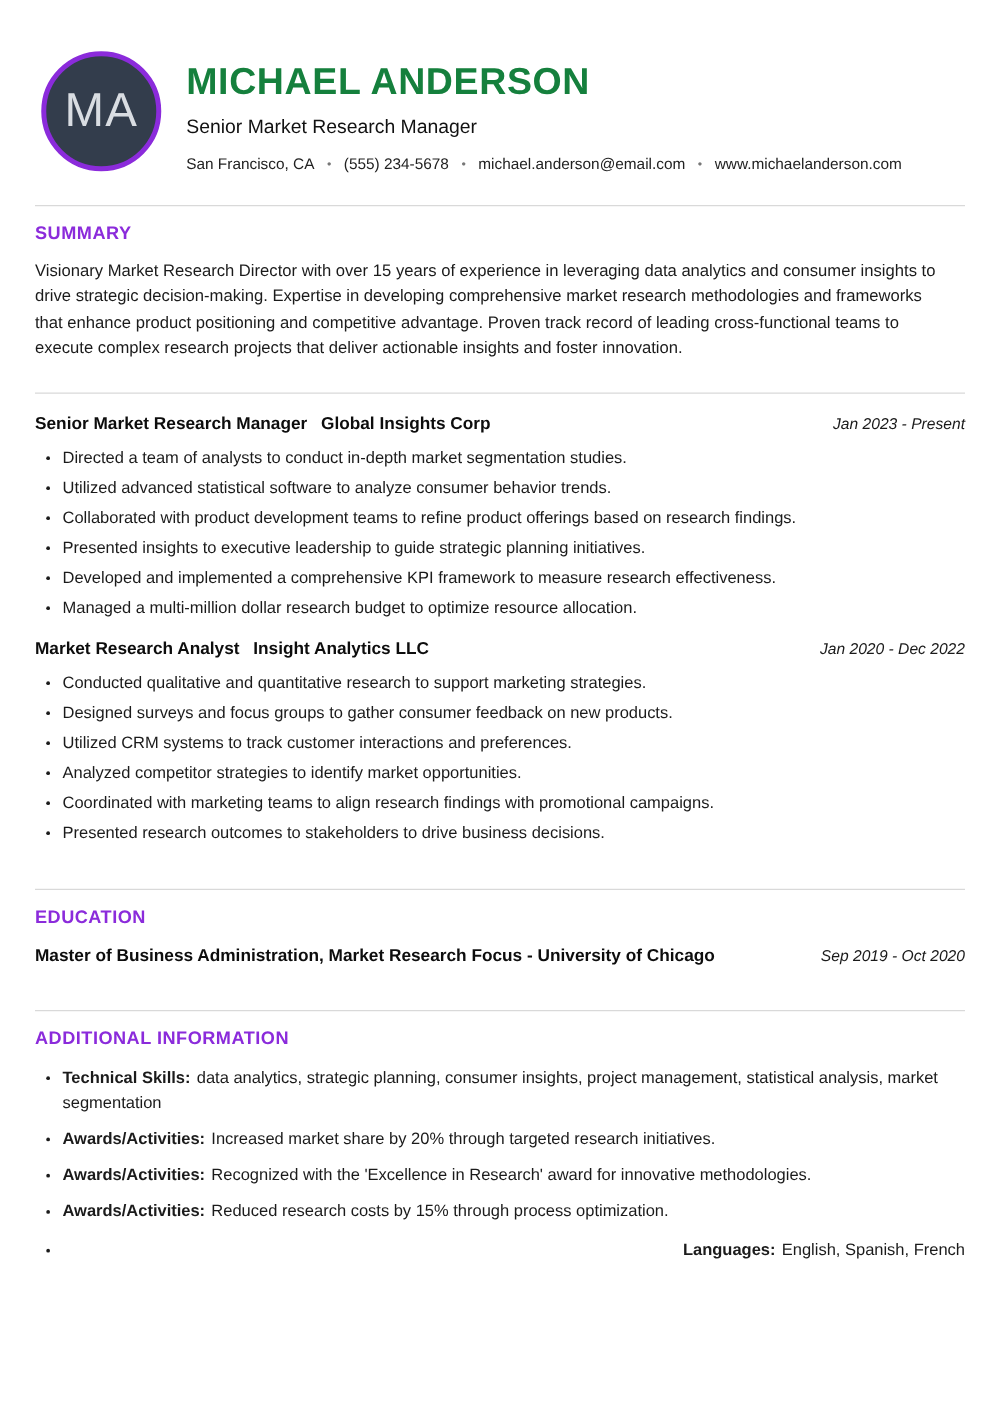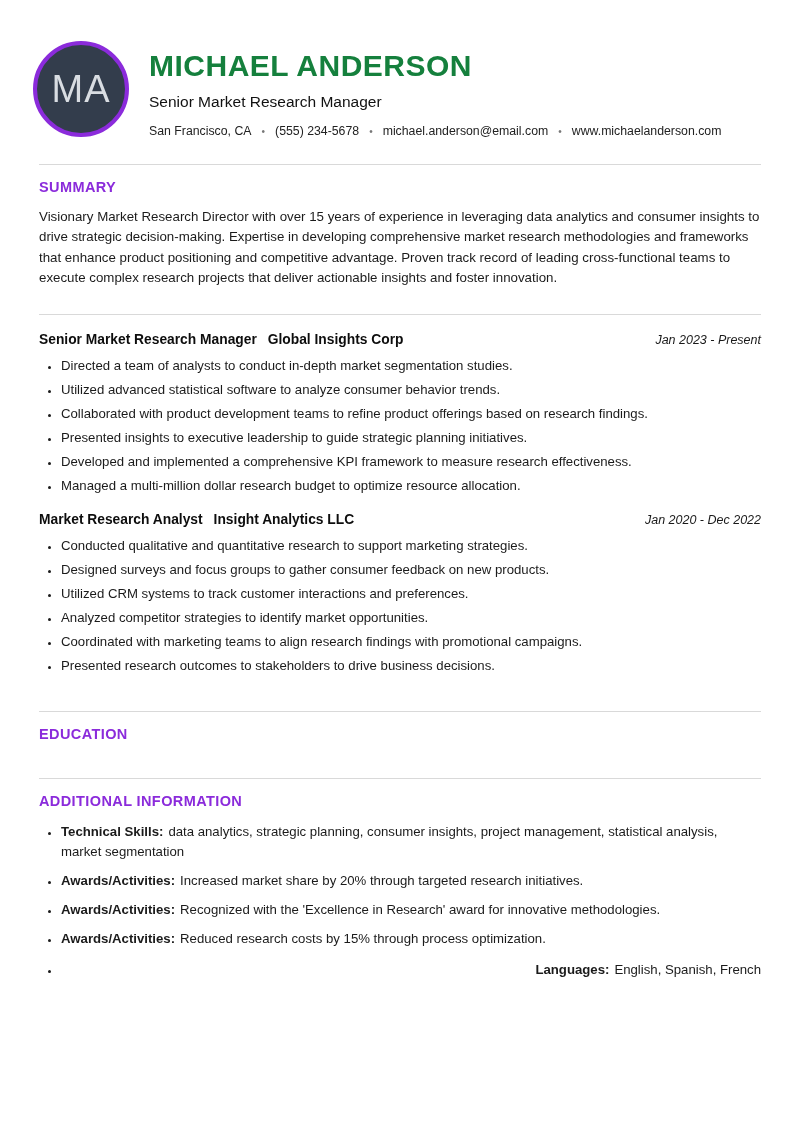--- a/index.html
+++ b/index.html
@@ -2,21 +2,21 @@
 <html><head>
 <meta charset="utf-8">
 <style>
   * { box-sizing: border-box; margin: 0; padding: 0; }
   html, body { background: #ffffff; }
   body { font-family: "Liberation Sans", sans-serif; color: #1b1b1b; }
   .page {
     width: 800px; height: 1130px; margin: 13px auto; background: #ffffff;
     position: relative; overflow: hidden;
   }
-  .content { padding: 0 39px; }
+  .content { padding: 0 28px; }
 
   
   .header { display: flex; align-items: flex-start; padding: 28px 33px 0 33px; }
   .avatar {
     width: 96px; height: 96px; border-radius: 50%;
     background: #333d4c; border: 4px solid #8b2bdb;
     display: flex; align-items: center; justify-content: center;
     flex: 0 0 auto;
   }
   .avatar-initials {
@@ -138,20 +138,24 @@
       <li>Conducted qualitative and quantitative research to support marketing strategies.</li>
       <li>Designed surveys and focus groups to gather consumer feedback on new products.</li>
       <li>Utilized CRM systems to track customer interactions and preferences.</li>
       <li>Analyzed competitor strategies to identify market opportunities.</li>
       <li>Coordinated with marketing teams to align research findings with promotional campaigns.</li>
       <li>Presented research outcomes to stakeholders to drive business decisions.</li>
     </ul>
 
     <hr class="section-rule education-rule">
     <div class="section-heading">EDUCATION</div>
+    <div class="education-row">
+      <span class="degree">Master of Business Administration, Market Research Focus - University of Chicago</span>
+      <span class="job-dates">Sep 2019 - Oct 2020</span>
+    </div>
 
     <hr class="section-rule additional-rule">
     <div class="section-heading">ADDITIONAL INFORMATION</div>
     <ul class="additional">
       <li><span class="item-label">Technical Skills:</span><span>data analytics, strategic planning, consumer insights, project management, statistical analysis, market segmentation</span></li>
       <li><span class="item-label">Awards/Activities:</span><span>Increased market share by 20% through targeted research initiatives.</span></li>
       <li><span class="item-label">Awards/Activities:</span><span>Recognized with the 'Excellence in Research' award for innovative methodologies.</span></li>
       <li><span class="item-label">Awards/Activities:</span><span>Reduced research costs by 15% through process optimization.</span></li>
       <li class="languages"><span class="item-label">Languages:</span><span>English, Spanish, French</span></li>
     </ul>

